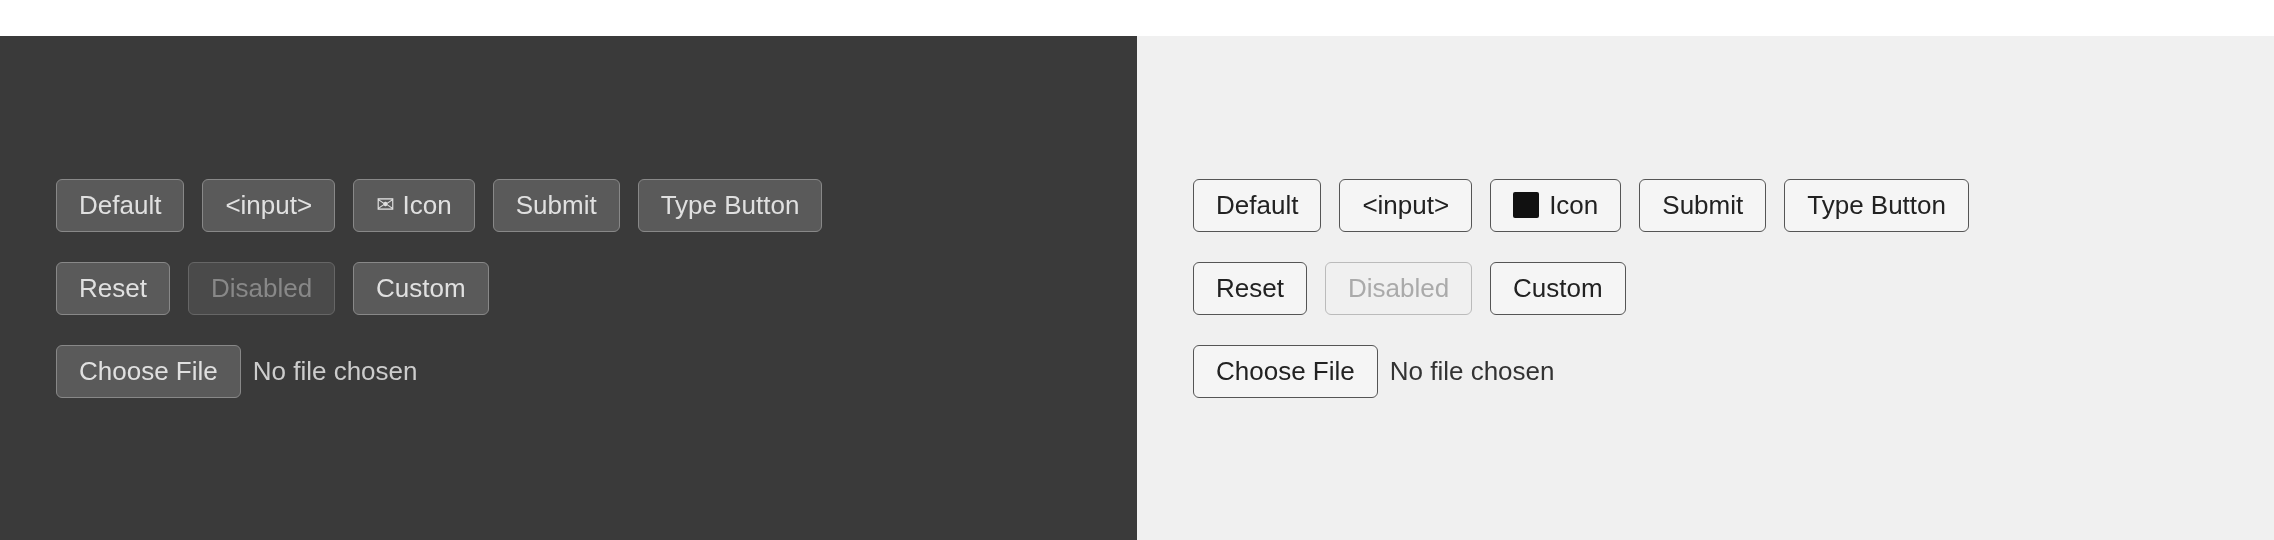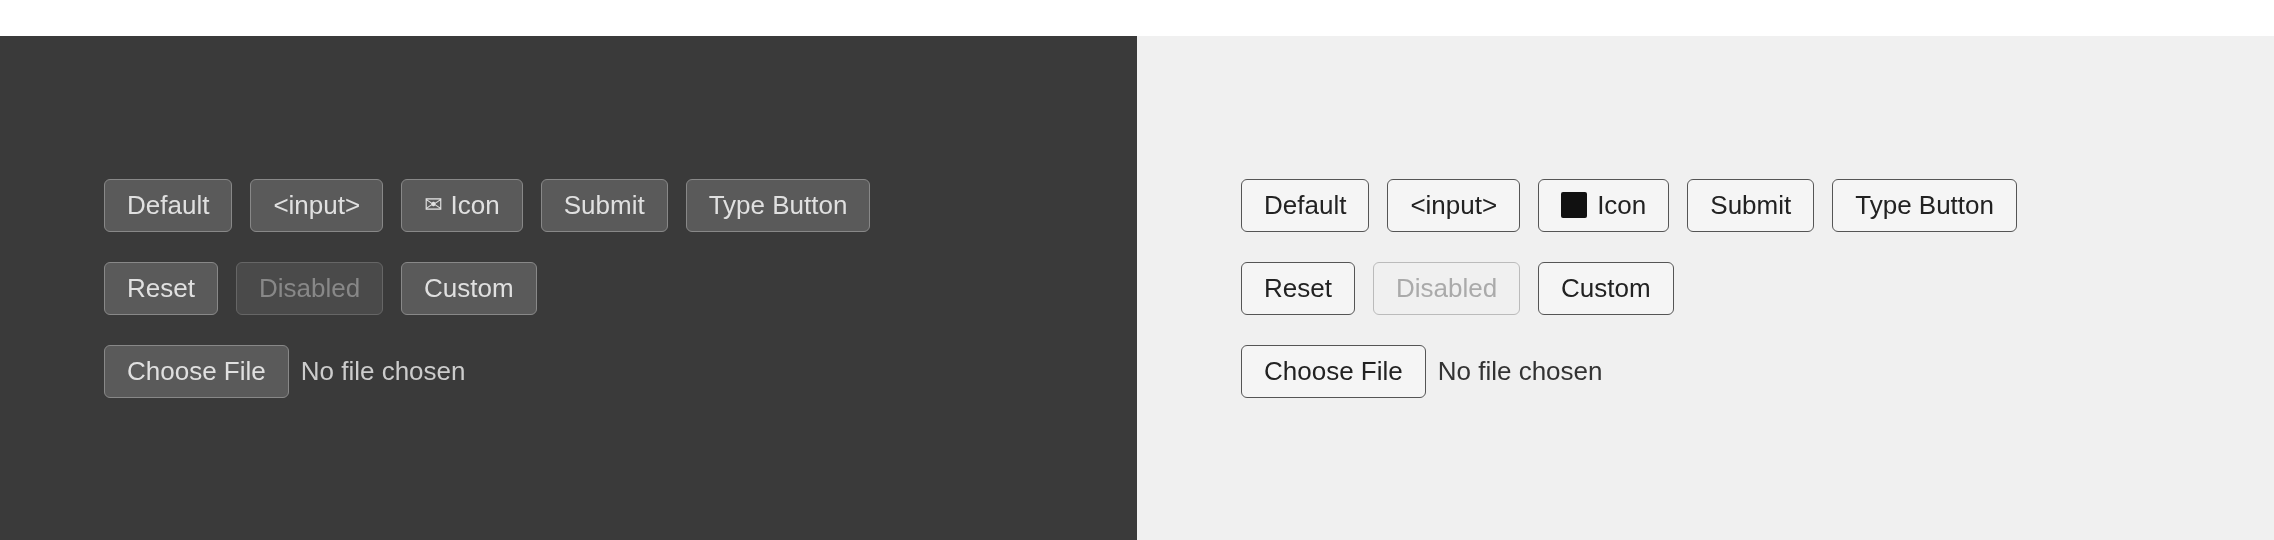--- a/index.html
+++ b/index.html
@@ -9,21 +9,21 @@
       width: 2274px;
       height: 540px;
       font-family: -apple-system, BlinkMacSystemFont, "Segoe UI", sans-serif;
       overflow: hidden;
     }
 
     .panel {
       display: flex;
       flex-direction: column;
       justify-content: center;
-      padding: 60px 104px;
+      padding: 60px 56px;
       gap: 30px;
       margin-top: 36px;
     }
 
     .panel-dark {
       background-color: #3a3a3a;
       width: 50%;
       flex-shrink: 0;
     }
 

